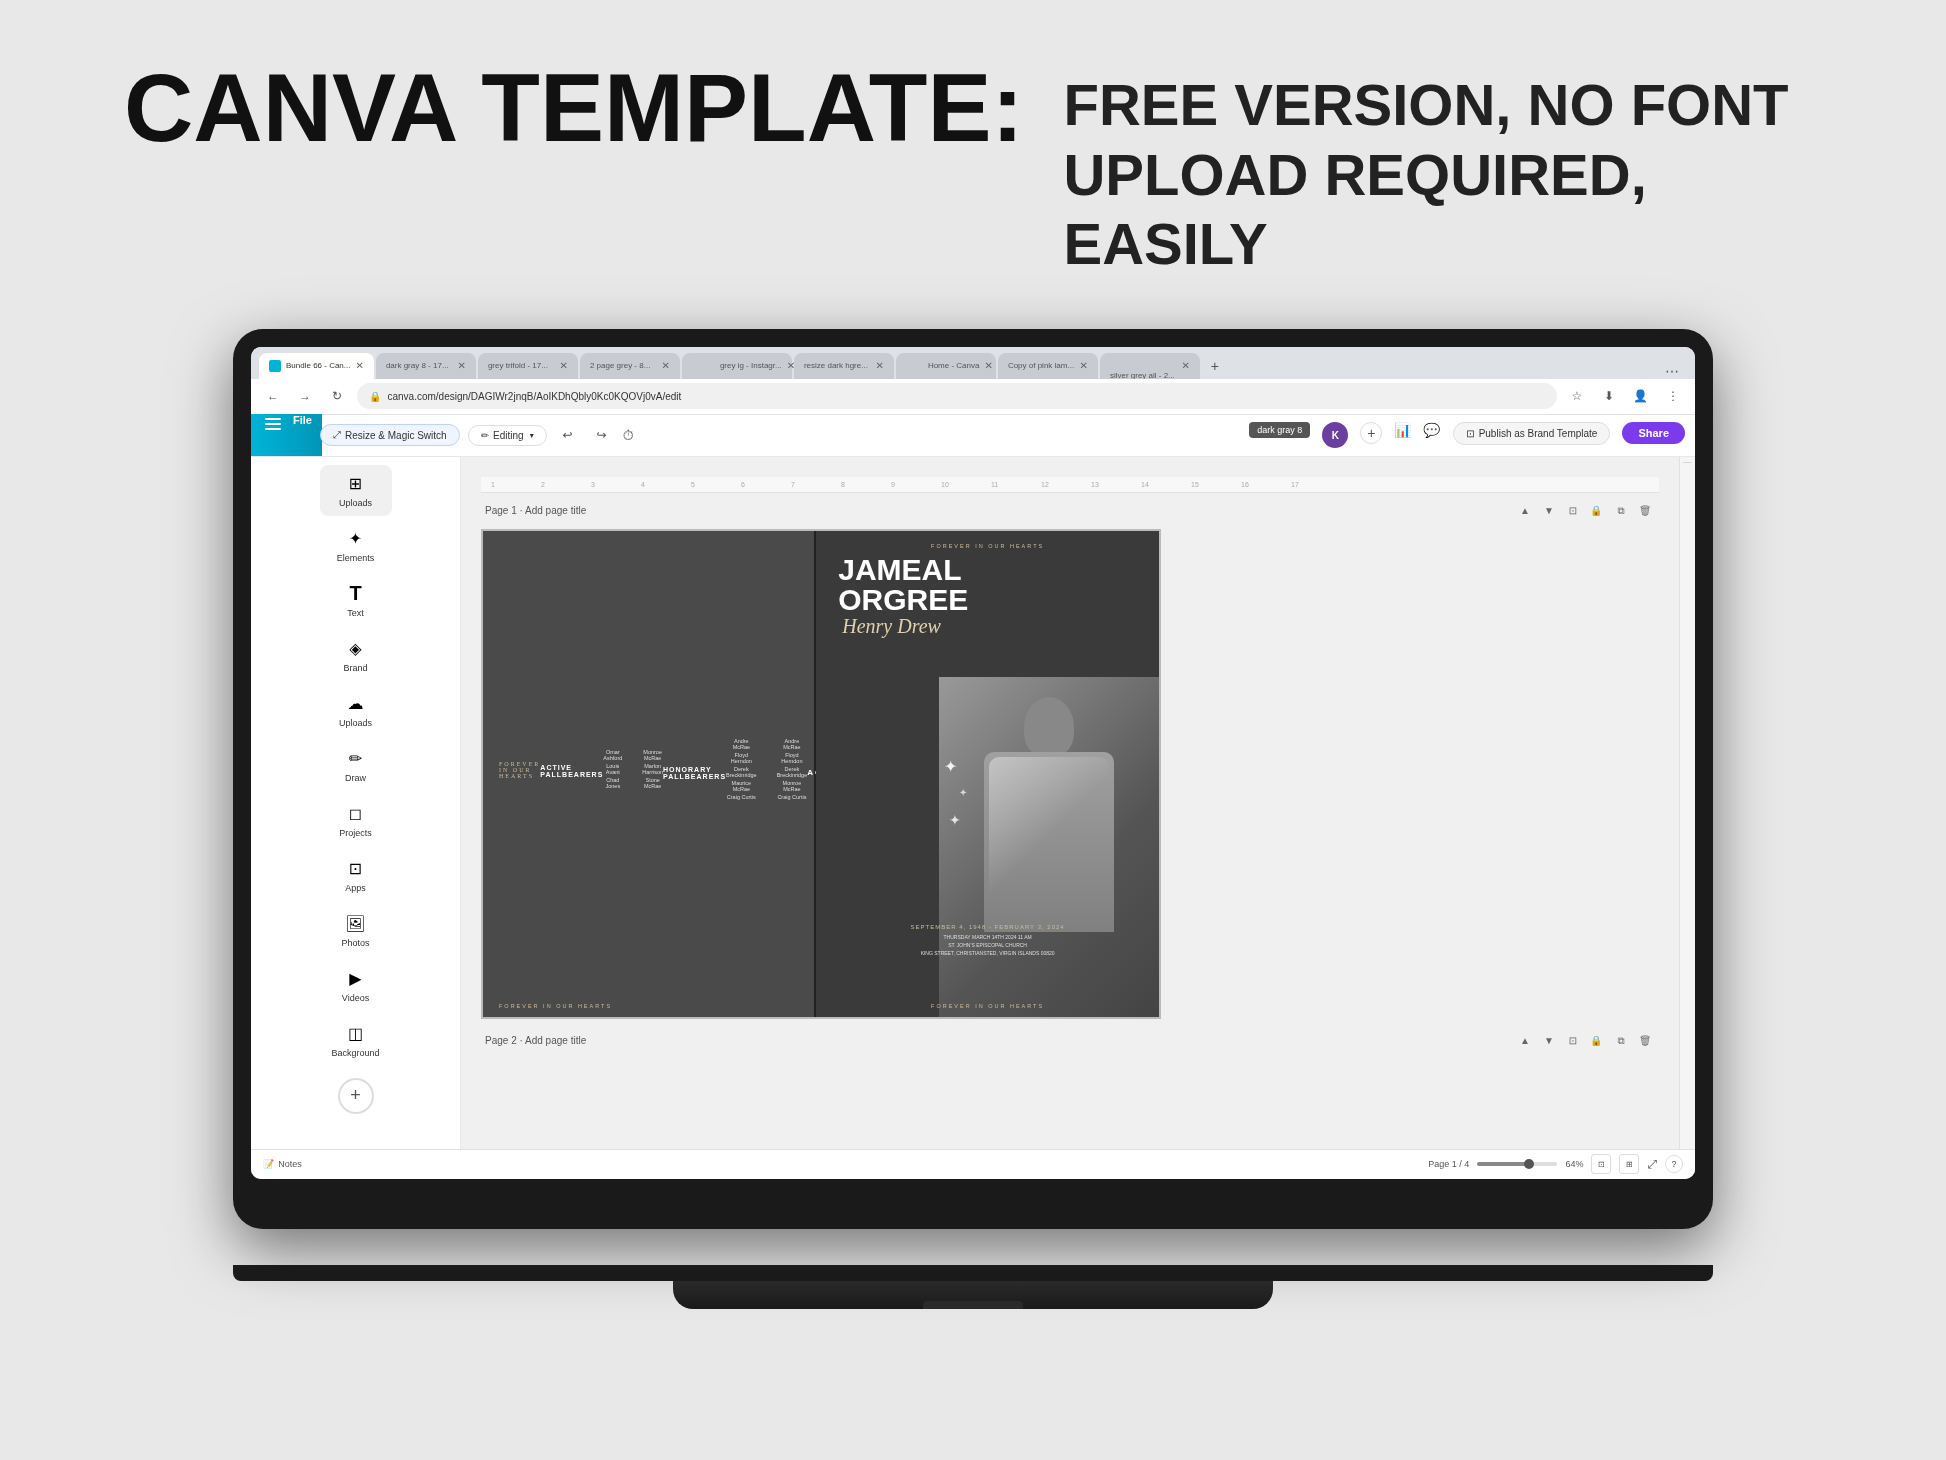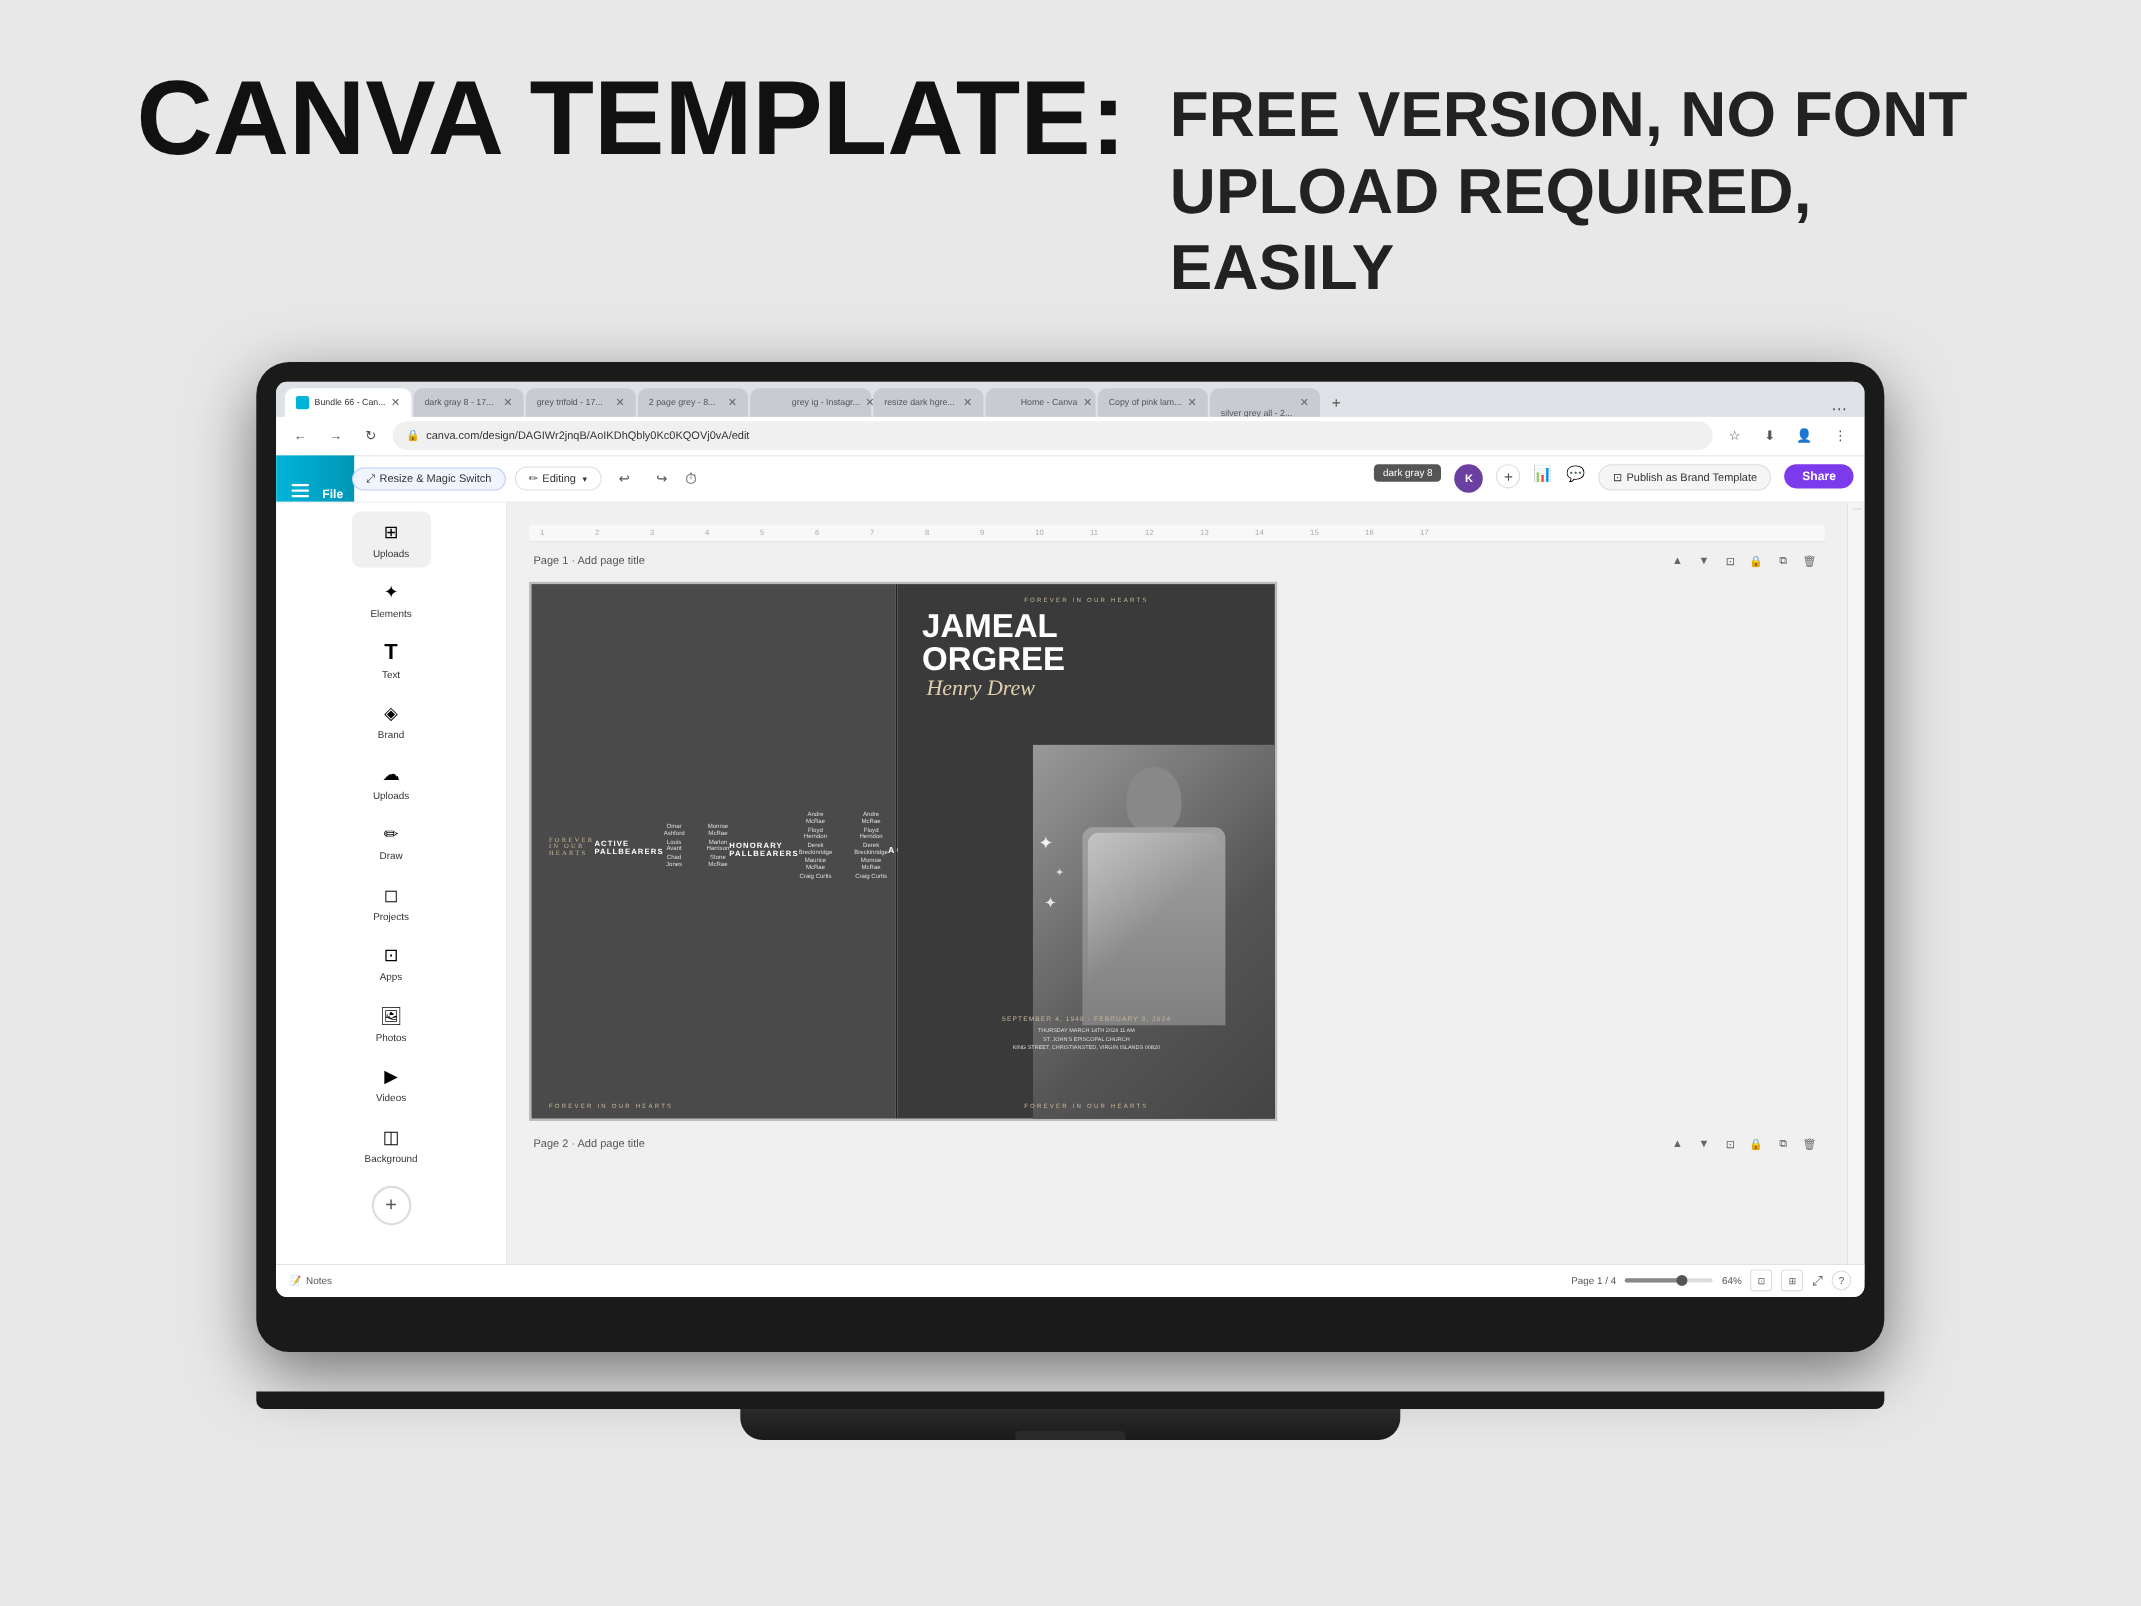--- a/index.html
+++ b/index.html
@@ -811,21 +811,21 @@
                 <span>canva.com/design/DAGIWr2jnqB/AoIKDhQbly0Kc0KQOVj0vA/edit</span>
               </div>
               <div class="browser-action-btn">☆</div>
               <div class="browser-action-btn">⬇</div>
               <div class="browser-action-btn">👤</div>
               <div class="browser-action-btn">⋮</div>
             </div>
 
             <div class="canva-toolbar">
 
-              <div style="background:linear-gradient(to right,#00b4d8,#0096b7);height:42px;display:flex;align-items:flex-end;padding:0 10px;gap:8px;margin:-0px -10px;padding-right:10px;">
+              <div style="background:linear-gradient(to right,#00b4d8,#0096b7);height:42px;display:flex;align-items:flex-start;padding:0 10px;gap:8px;margin:-0px -10px;padding-right:10px;">
                 <div style="display:flex;flex-direction:column;gap:3px;padding:4px;cursor:pointer;">
                   <div style="width:16px;height:2px;background:white;border-radius:1px;"></div>
                   <div style="width:16px;height:2px;background:white;border-radius:1px;"></div>
                   <div style="width:16px;height:2px;background:white;border-radius:1px;"></div>
                 </div>
                 <span style="color:white;font-size:11px;font-weight:bold;cursor:pointer;">File</span>
               </div>
 
               <div class="resize-btn">
                 <span style="font-size:10px;">⤢</span>

